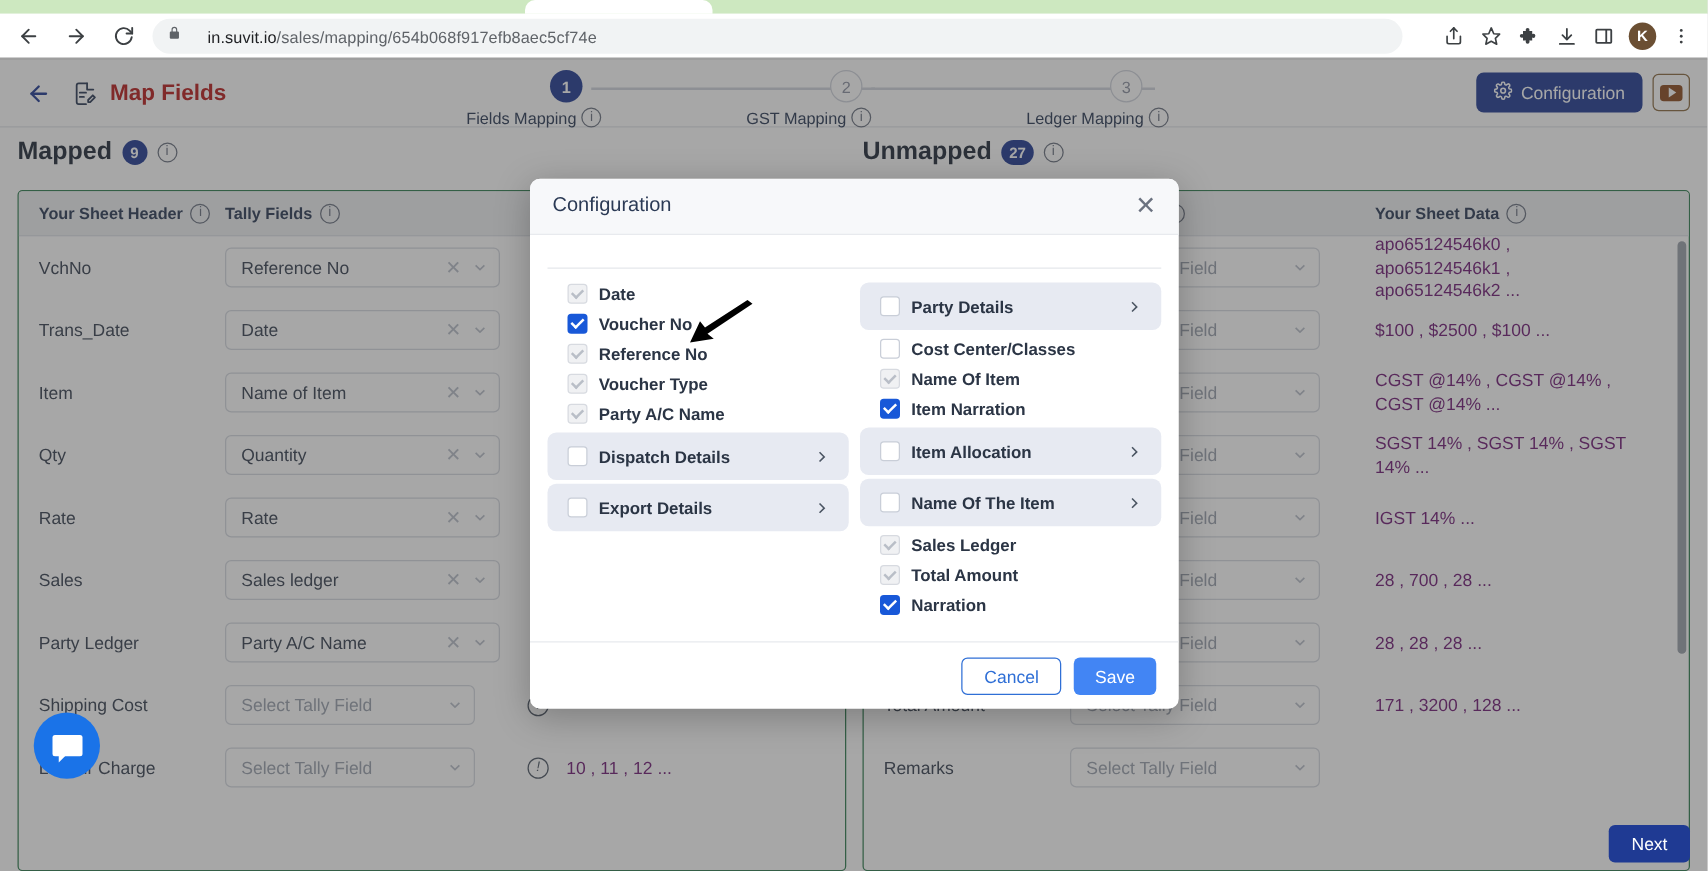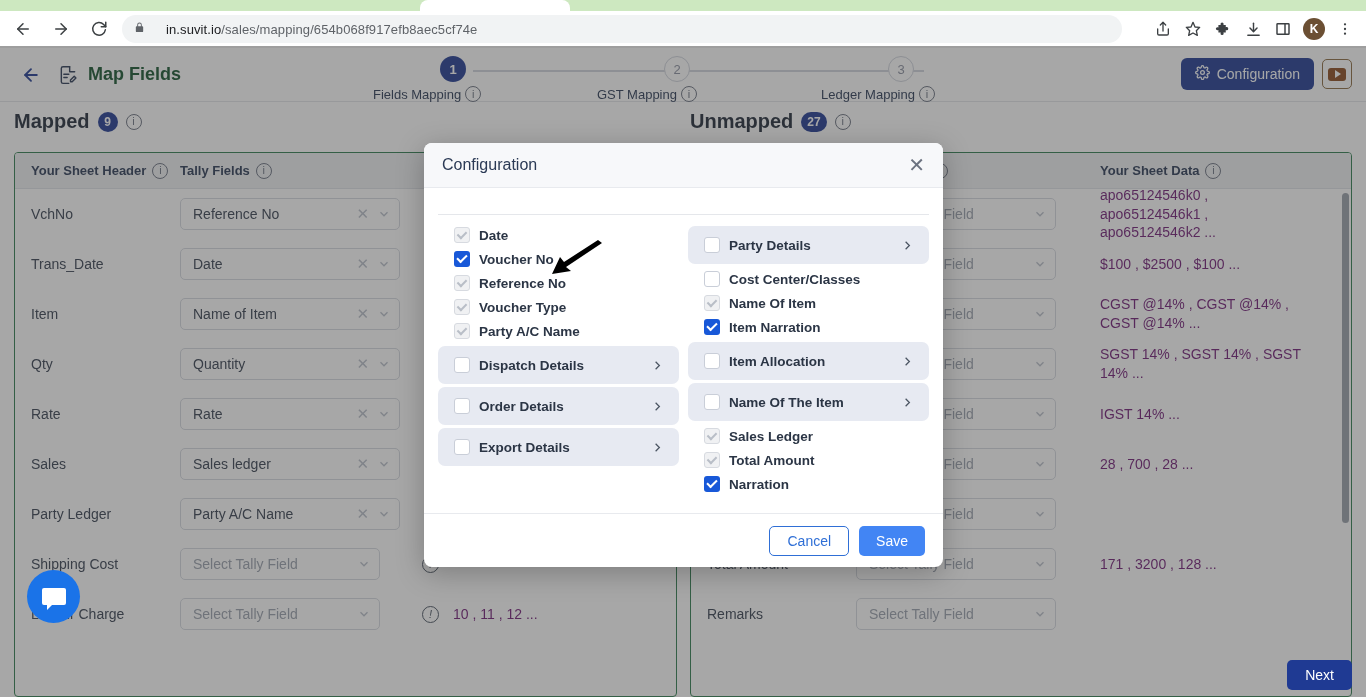--- a/index.html
+++ b/index.html
@@ -75,21 +75,21 @@
     position: relative; height: 54px; border-bottom: 1px solid #e3e5ea;
     display: flex; align-items: center; padding: 0 14px;
   }
   .back-btn {
     width: 34px; height: 34px; border-radius: 6px;
     display: flex; align-items: center; justify-content: center;
     color: #1f3a93;
   }
   .doc-icon { margin-left: 10px; color: #2b3a55; display: flex; }
   .page-title {
-    margin-left: 10px; font-size: 18px; font-weight: bold; color: #14532d;
+    margin-left: 10px; font-size: 18px; font-weight: bold; color: #b91c1c;
   }
   .stepper {
     position: absolute; left: 380px; top: 4px; width: 600px; height: 50px;
   }
   .step-line {
     position: absolute; top: 18px; height: 2px; background: #cfd3dc;
   }
   .step {
     position: absolute; top: 4px; text-align: center; width: 160px;
   }
@@ -707,20 +707,21 @@
         <div class="cell-select">
           <div class="selbox placeholder">
               <span class="val">Select Tally Field</span>
               <span class="chev">
                 <svg width="14" height="14" viewBox="0 0 24 24" fill="none" stroke="currentColor" stroke-width="2.2">
                   <polyline points="6 9 12 15 18 9"></polyline>
                 </svg>
               </span>
             </div>
         </div>
+        <div class="cell-data">28 , 28 , 28 ...</div>
       </div>
       <div class="trow">
         <div class="cell-label">Total Amount</div>
         <div class="cell-select">
           <div class="selbox placeholder">
               <span class="val">Select Tally Field</span>
               <span class="chev">
                 <svg width="14" height="14" viewBox="0 0 24 24" fill="none" stroke="currentColor" stroke-width="2.2">
                   <polyline points="6 9 12 15 18 9"></polyline>
                 </svg>
@@ -783,29 +784,20 @@
         <span class="cb disabled"></span>
         <span class="cb-label">Voucher Type</span>
       </div>
       <div class="cbrow">
         <span class="cb disabled"></span>
         <span class="cb-label">Party A/C Name</span>
       </div>
       <div class="grouprow">
         <span class="cb empty"></span>
         <span class="cb-label gname">Dispatch Details</span>
-        <span class="grp-chev">
-            <svg width="15" height="15" viewBox="0 0 24 24" fill="none" stroke="currentColor" stroke-width="2">
-              <polyline points="9 6 15 12 9 18"></polyline>
-            </svg>
-          </span>
-      </div>
-      <div class="grouprow">
-        <span class="cb empty"></span>
-        <span class="cb-label gname">Order Details</span>
         <span class="grp-chev">
             <svg width="15" height="15" viewBox="0 0 24 24" fill="none" stroke="currentColor" stroke-width="2">
               <polyline points="9 6 15 12 9 18"></polyline>
             </svg>
           </span>
       </div>
       <div class="grouprow">
         <span class="cb empty"></span>
         <span class="cb-label gname">Export Details</span>
         <span class="grp-chev">

